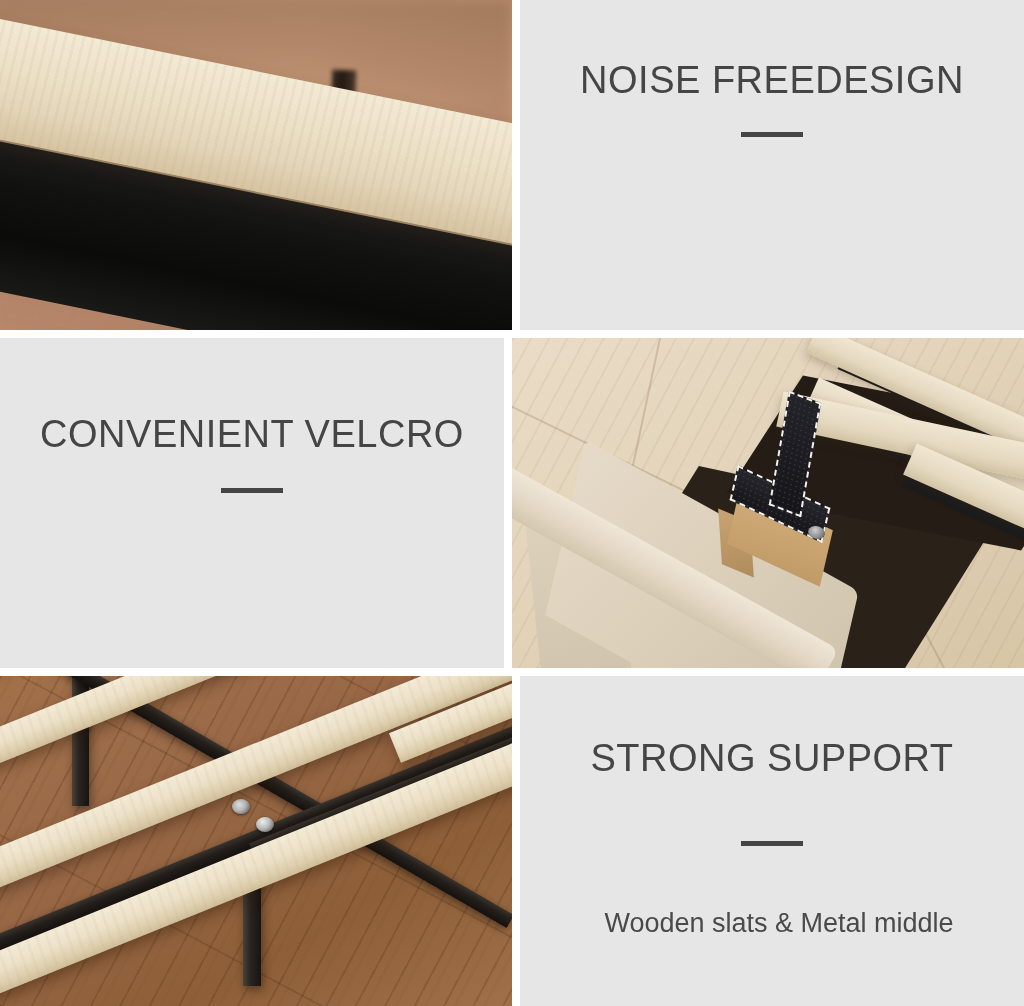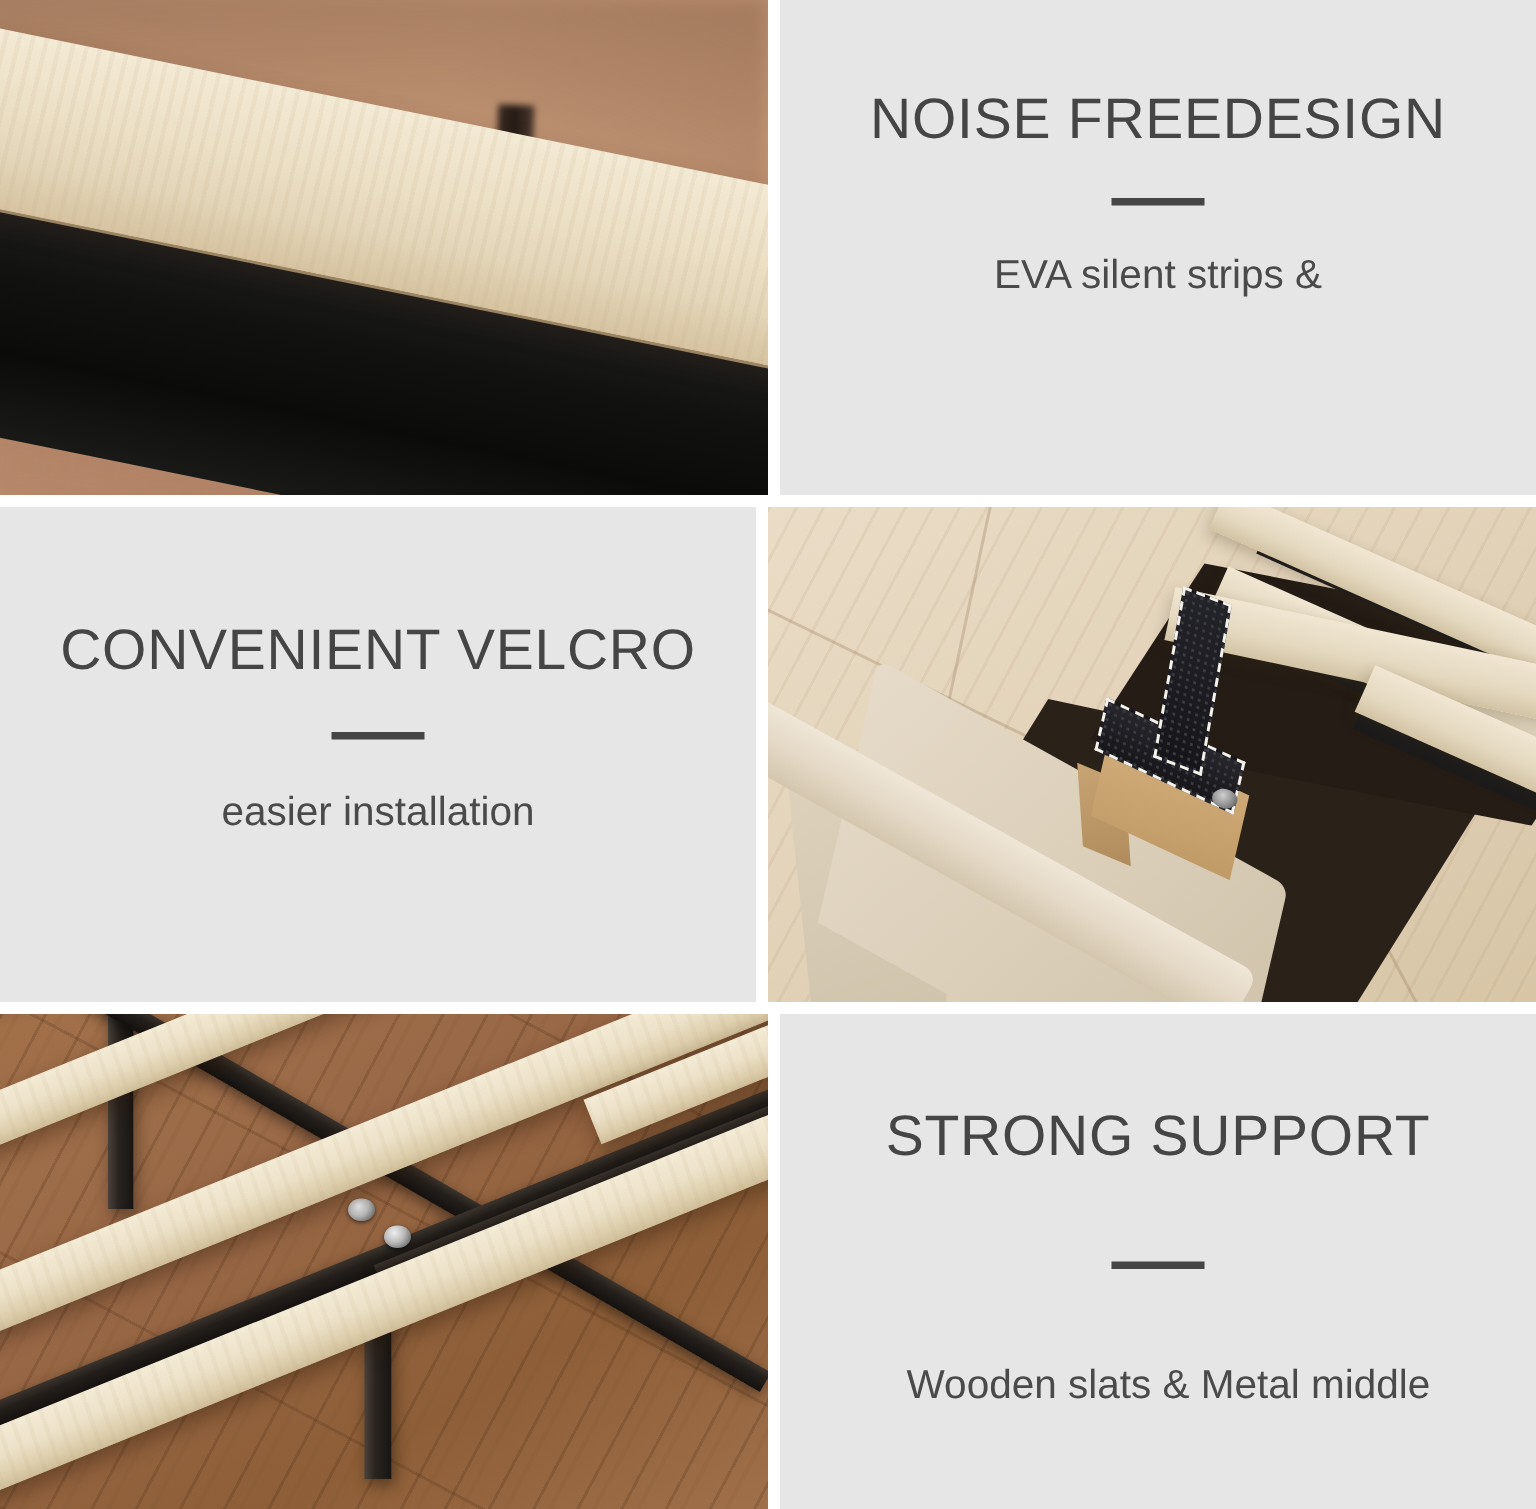--- a/index.html
+++ b/index.html
@@ -324,29 +324,27 @@
     <div class="p1-rail-top"></div>
     <div class="p1-rail-groove"></div>
     <div class="p1-slat-edge"></div>
     <div class="p1-slat"></div>
   </div>
 
   <div class="cell textpanel p1" style="left:520px;top:0;width:504px;height:330px;">
     <div class="headline">NOISE FREEDESIGN</div>
     <div class="rule"></div>
     <div class="subcopy">
-      <div>EVA silent strips &amp;</div>
     </div>
   </div>
 
   <div class="cell textpanel p2" style="left:0;top:338px;width:504px;height:330px;">
     <div class="headline">CONVENIENT VELCRO</div>
     <div class="rule"></div>
     <div class="subcopy">
-      <div>easier installation</div>
     </div>
   </div>
 
   <div class="cell photo2" style="left:512px;top:338px;width:512px;height:330px;">
     <div class="p2-floor"></div>
     <div class="p2-plankline" style="left:-20px;top:58px;width:320px;transform:rotate(26deg);"></div>
     <div class="p2-plankline" style="left:-30px;top:150px;width:260px;transform:rotate(26deg);"></div>
     <div class="p2-plankline" style="left:150px;top:-10px;width:260px;transform:rotate(102deg);"></div>
     <div class="p2-plankline" style="left:330px;top:230px;width:230px;transform:rotate(62deg);"></div>
     <div class="p2-plankline" style="left:390px;top:250px;width:210px;transform:rotate(62deg);"></div>

